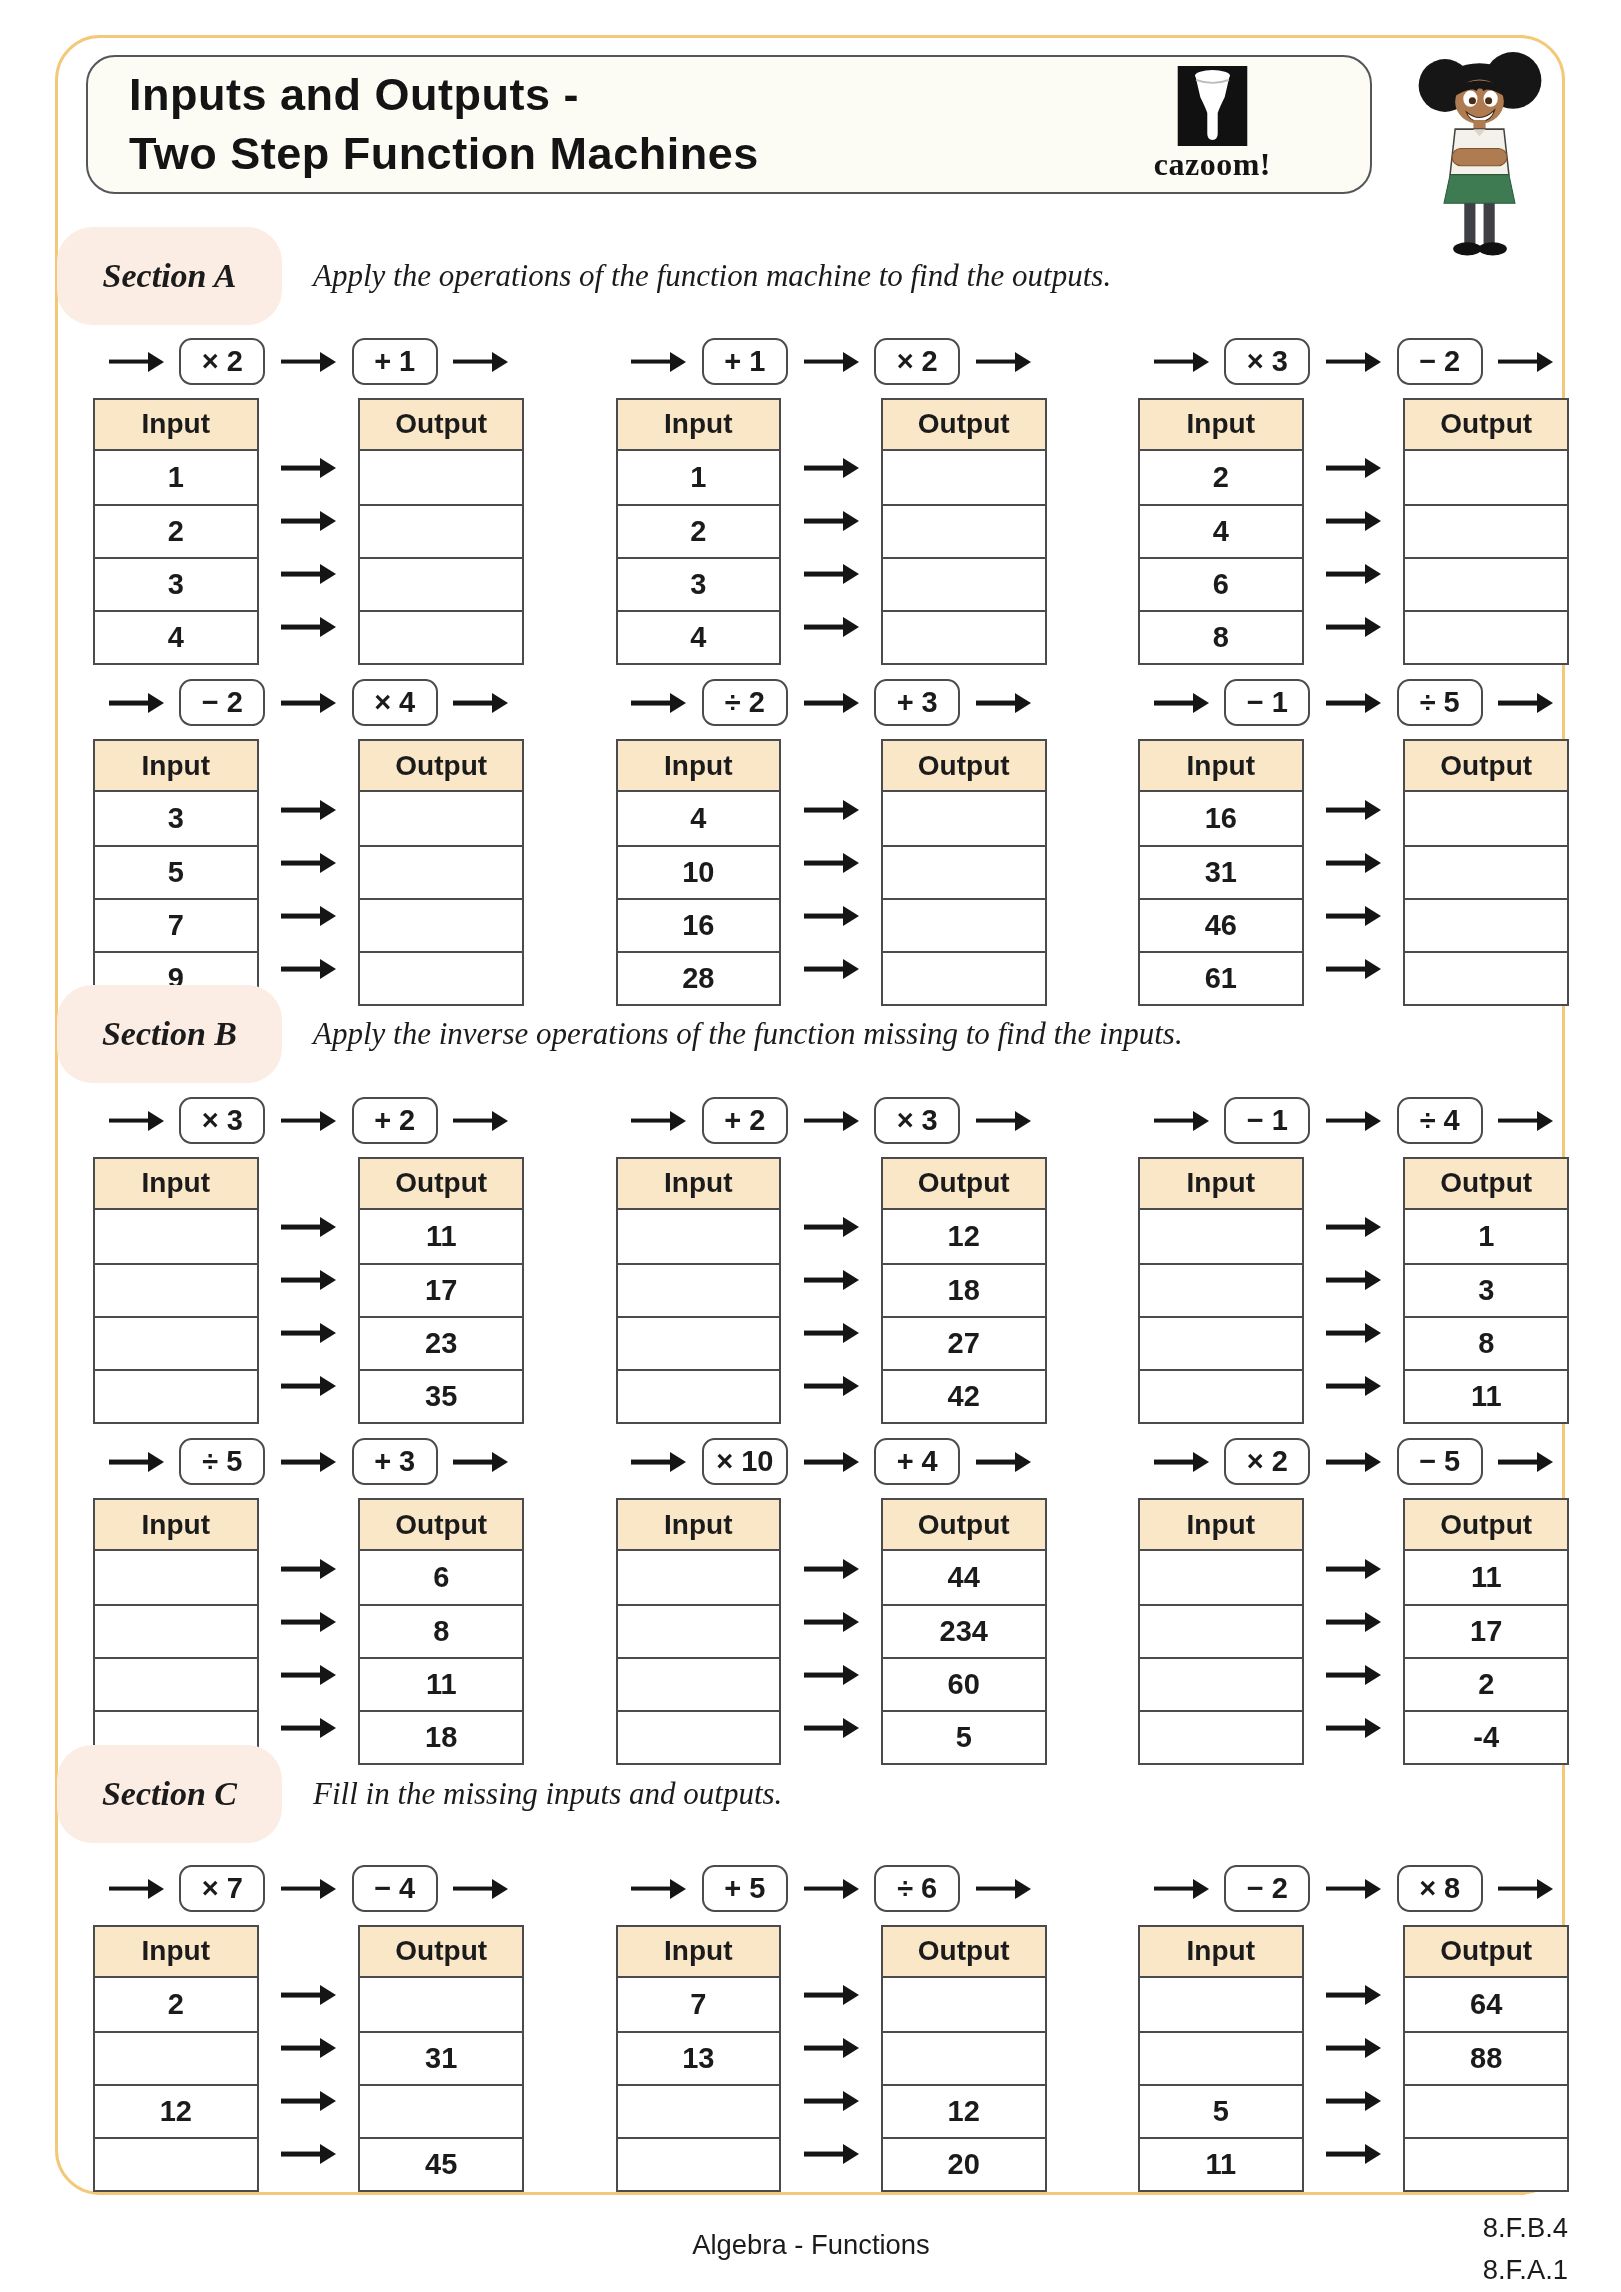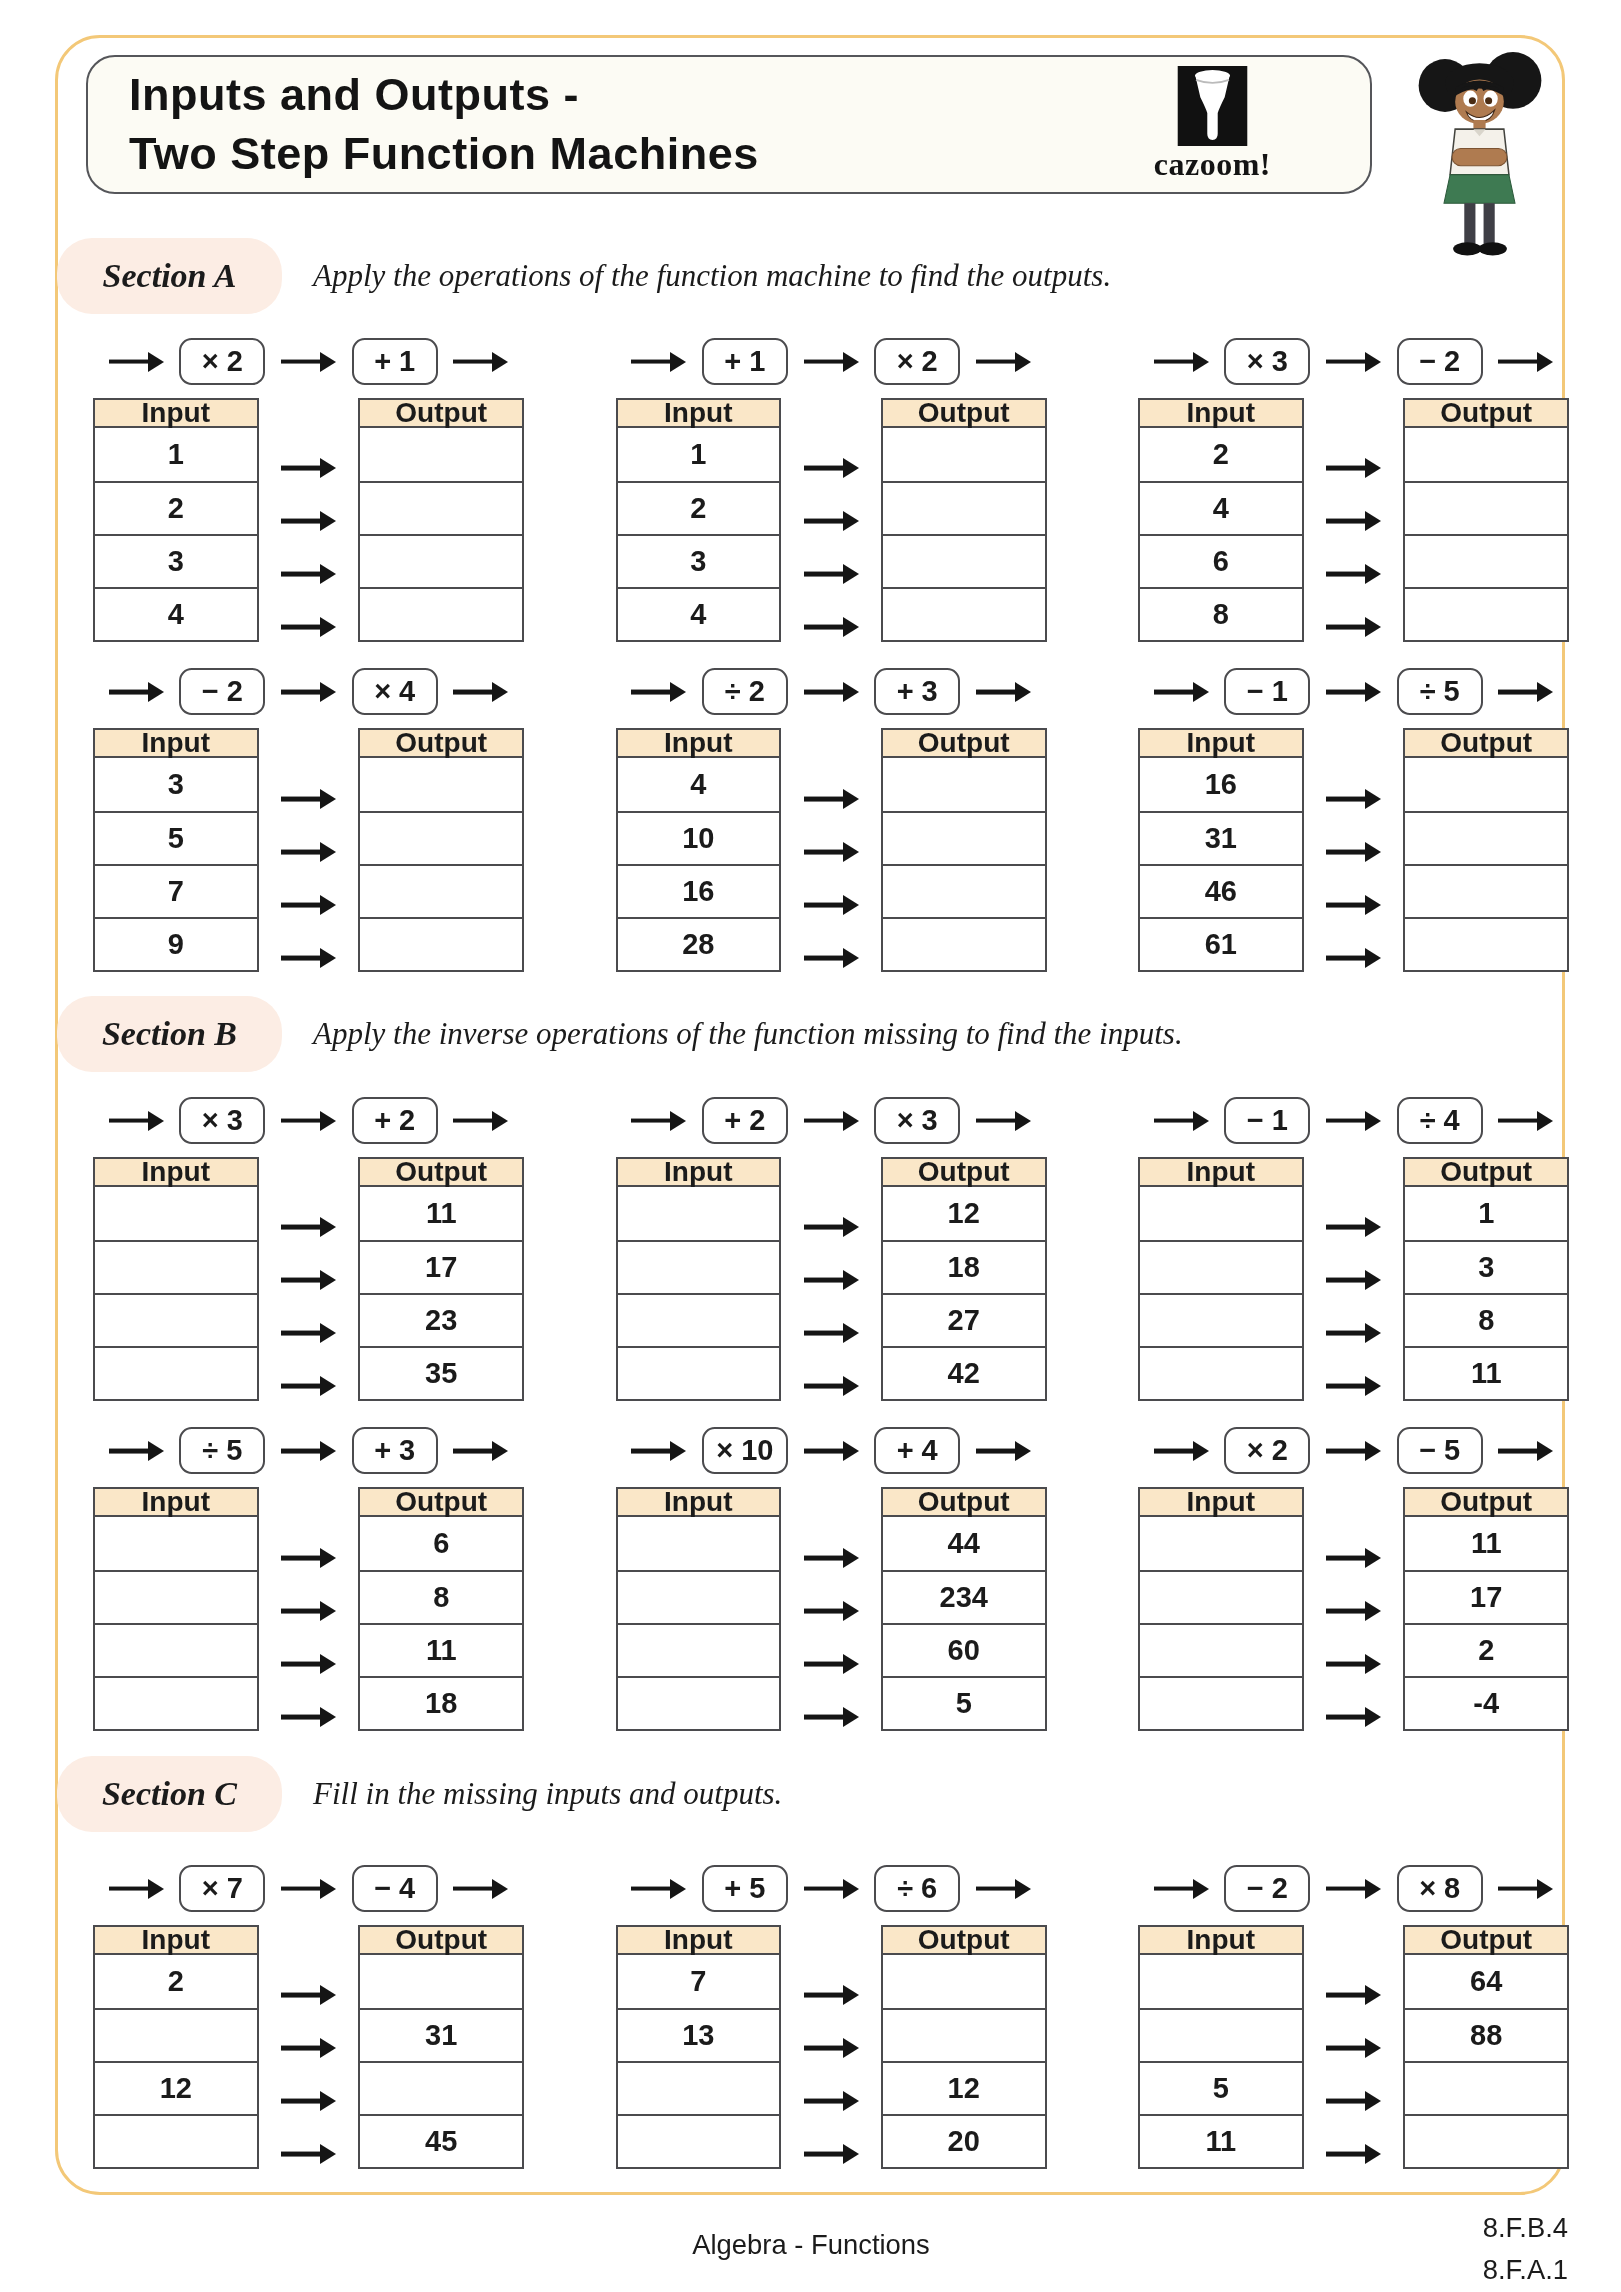--- a/index.html
+++ b/index.html
@@ -12,39 +12,39 @@
     border:2.9px solid #55565A;border-radius:29px;display:flex;align-items:center;justify-content:space-between;
     padding:0 40px 0 41px;box-sizing:border-box;}
   .title{font-weight:700;font-size:45px;line-height:1.3;letter-spacing:0.5px;color:#141414;}
   .logo{display:flex;flex-direction:column;align-items:center;margin-right:59px;}
   .logo svg{width:71px;height:80px;display:block;}
   .logo-text{font-family:"Liberation Serif",serif;font-weight:700;font-size:32px;color:#141414;margin-top:0px;letter-spacing:0.5px;}
   .character{position:absolute;left:1407px;top:51px;width:145px;height:208px;}
 
   
   .section-row{position:absolute;left:57px;height:98px;display:flex;align-items:center;}
-  .section-label{background:#FCEDE4;border-radius:35px;min-width:225px;height:76px;box-sizing:border-box;
+  .section-label{background:#FCEDE4;border-radius:35px;min-width:225px;height:98px;box-sizing:border-box;
     display:flex;align-items:center;justify-content:center;
     font-family:"Liberation Serif",serif;font-style:italic;font-weight:700;font-size:34px;color:#1b1b1b;}
   .section-instruction{font-family:Liberation Serif, serif;font-style:italic;font-size:31px;color:#1b1b1b;margin-left:31px;}
 
   
   .machines{position:absolute;left:93px;width:1476px;display:grid;grid-template-columns:repeat(3,431px);
     justify-content:space-between;row-gap:13.7px;}
   .machine{width:431px;}
   .op-row{display:flex;align-items:center;justify-content:center;gap:15.7px;height:49px;margin-bottom:11.8px;}
   .op-box{min-width:86px;height:47px;box-sizing:border-box;border:2.9px solid #4B4B4E;border-radius:12.7px;background:#fff;
     display:flex;align-items:center;justify-content:center;font-weight:700;font-size:29px;padding:0 11.8px;color:#1b1b1b;}
   .arrow{display:inline-block;width:55px;height:23.5px;position:relative;flex:none;}
   .arrow::before{content:"";position:absolute;left:0;right:14.7px;top:50%;height:4.9px;transform:translateY(-50%);background:#151515;}
   .arrow::after{content:"";position:absolute;right:0;top:50%;transform:translateY(-50%);
     border-left:16.7px solid #151515;border-top:10.8px solid transparent;border-bottom:10.8px solid transparent;}
   .tables-row{display:flex;align-items:flex-start;}
   .io-table{width:165px;border:2.9px solid #4B4B4E;background:#fff;}
-  .io-header{height:28px;box-sizing:border-box;border-bottom:2.9px solid #4B4B4E;background:#FAE7C8;
+  .io-header{height:51px;box-sizing:border-box;border-bottom:2.9px solid #4B4B4E;background:#FAE7C8;
     display:flex;align-items:center;justify-content:center;font-weight:700;font-size:28px;color:#1b1b1b;}
   .io-cell{height:53px;box-sizing:border-box;border-top:2.9px solid #4B4B4E;display:flex;align-items:center;justify-content:center;
     font-weight:700;font-size:29px;color:#1b1b1b;}
   .io-body .io-cell:first-child{border-top:none;}
   .mid-col{width:102px;padding-top:44px;display:flex;flex-direction:column;}
   .mid-cell{height:53px;display:flex;align-items:center;justify-content:center;}
 
   
   .footer{position:absolute;left:54px;right:53px;top:2207px;height:78px;font-size:27.4px;color:#1b1b1b;}
   .footer-left{position:absolute;left:0;top:0;line-height:1.35;}

